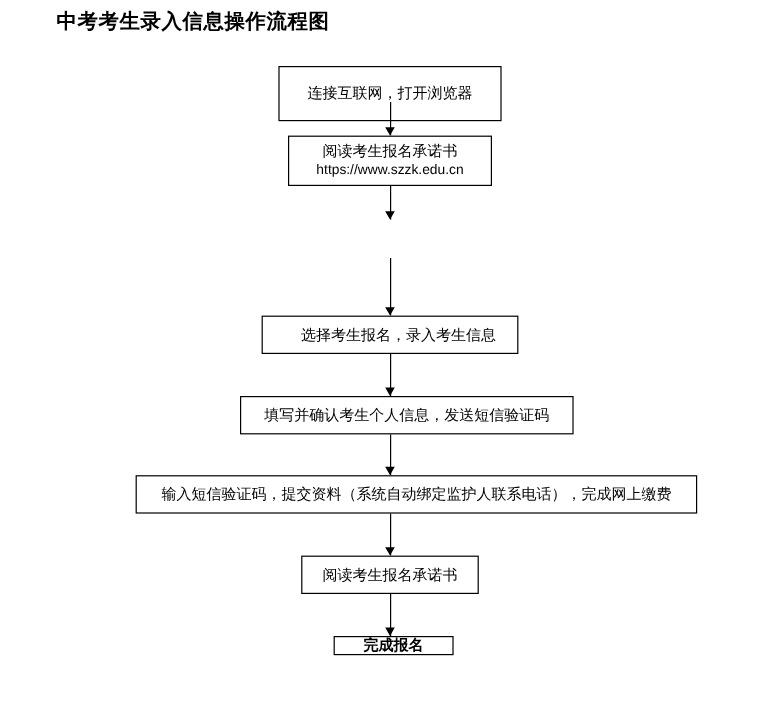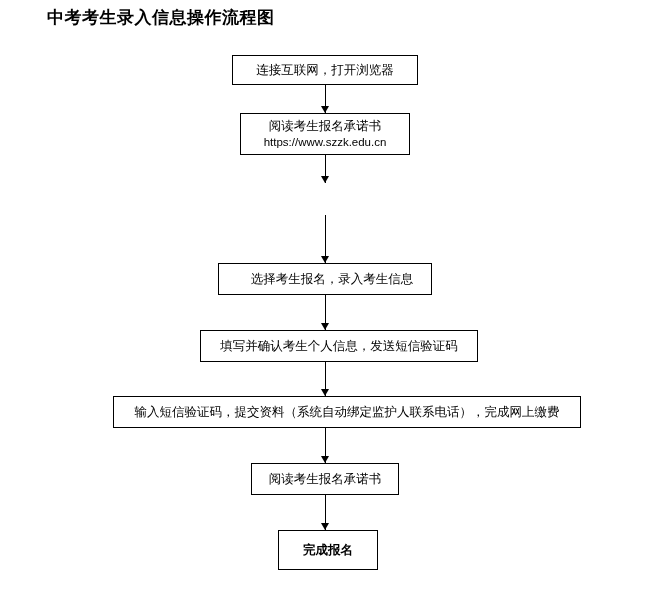--- a/index.html
+++ b/index.html
@@ -64,21 +64,21 @@
     border-top: 7px solid #000000;
   }
 </style>
 </head>
 <body>
 
 <div id="title">中考考生录入信息操作流程图</div>
 
 <div class="flow">
 
-  <div class="node" style="left:232px; top:15px; width:186px; height:30px;">
+  <div class="node" style="left:232px; top:15px; width:186px; height:46px;">
     <span>连接互联网，打开浏览器</span>
   </div>
 
   <div class="connector" style="left:325px; top:45px; height:28px;"></div>
   <div class="arrowhead" style="left:321px; top:66px;"></div>
 
   <div class="node" style="left:240px; top:73px; width:170px; height:42px; flex-direction:column;">
     <span>阅读考生报名承诺书</span>
     <span class="sub">https://www.szzk.edu.cn</span>
   </div>
@@ -111,17 +111,17 @@
   <div class="connector" style="left:325px; top:388px; height:35px;"></div>
   <div class="arrowhead" style="left:321px; top:416px;"></div>
 
   <div class="node" style="left:251px; top:423px; width:148px; height:32px;">
     <span>阅读考生报名承诺书</span>
   </div>
 
   <div class="connector" style="left:325px; top:455px; height:35px;"></div>
   <div class="arrowhead" style="left:321px; top:483px;"></div>
 
-  <div class="node" style="left:278px; top:490px; width:100px; height:40px; font-weight:bold;">
+  <div class="node" style="left:278px; top:490px; width:100px; height:16px; font-weight:bold;">
     <span>完成报名</span>
   </div>
 
 </div>
 
 </body></html>

